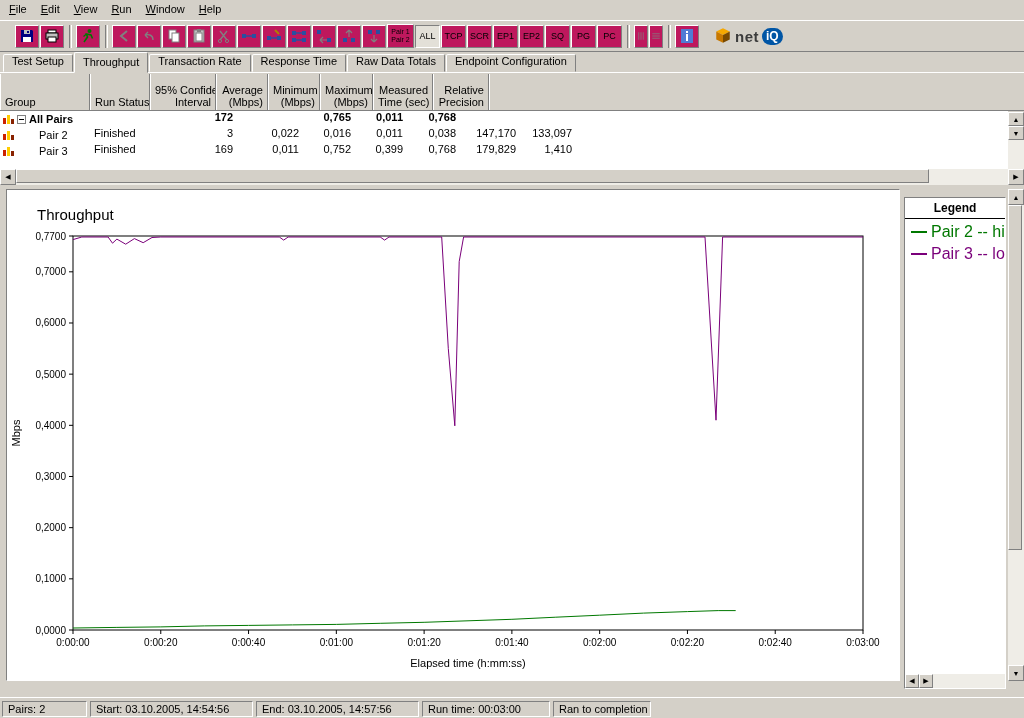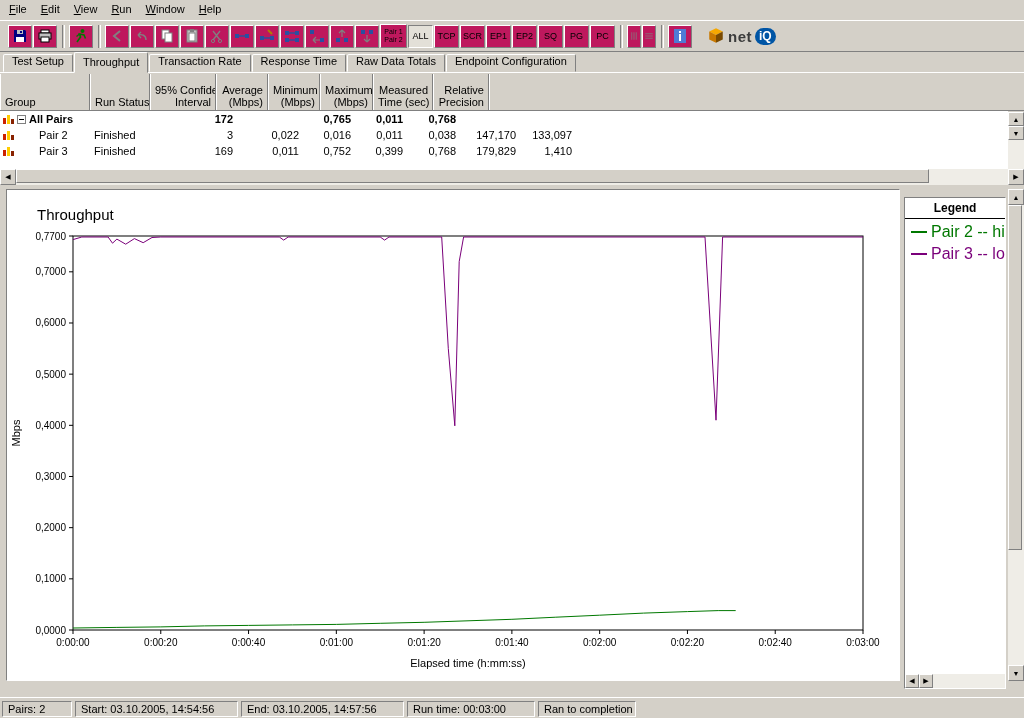--- a/index.html
+++ b/index.html
@@ -5,21 +5,21 @@
   * { margin:0; padding:0; box-sizing:border-box; }
   html,body { width:1024px; height:718px; overflow:hidden; }
   body { background:#d4d0c8; font-family:"Liberation Sans", sans-serif; font-size:11px; color:#000; }
 
   
   #menubar { height:20px; display:flex; align-items:center; padding-left:2px; border-bottom:1px solid #d4d0c8; }
   .menu-item { display:inline-block; padding:2px 7px 3px 7px; cursor:default; }
   .menu-item::first-letter { text-decoration:underline; }
 
   
-  #toolbar { height:32px; display:flex; align-items:center; padding:2px 8px; border-top:1px solid #ffffff; border-bottom:1px solid #808080; }
+  #toolbar { height:32px; display:flex; align-items:center; padding:2px 15px; border-top:1px solid #ffffff; border-bottom:1px solid #808080; }
   .tbtn { width:24px; height:23px; margin-right:1px; display:flex; align-items:center; justify-content:center;
           background:#be185d; border:1px solid; border-color:#ffffff #808080 #808080 #ffffff; }
   .tbtn.pressed { border-color:#808080 #ffffff #ffffff #808080; background:#e3e0d8; }
   .tbtn svg { width:16px; height:16px; }
   .tbtn.txt { font-size:9px; width:25px; }
   .tbtn.pairnames { width:27px; height:24px; flex-direction:column; font-size:7px; line-height:8px; }
   .tsep { width:3px; height:23px; border-left:1px solid #808080; border-right:1px solid #ffffff; margin:0 4px; }
   .narrowbtn { width:14px; }
   #netiq-logo { display:flex; align-items:center; margin-left:14px; gap:3px; }
   #netiq-logo .net { font-weight:bold; font-size:15px; color:#3c3c3c; letter-spacing:0.5px; }
@@ -38,21 +38,21 @@
   #tablearea { height:112px; position:relative; }
   .grid-header { display:flex; height:38px; background:#d4d0c8; border-top:1px solid #d4d0c8; border-bottom:1px solid #808080; }
   .hcell { display:flex; flex-direction:column; justify-content:flex-end; padding:1px 4px 2px 4px;
            border-left:1px solid #ffffff; border-right:1px solid #808080; overflow:hidden; white-space:nowrap; }
   .hcell.filler { flex:1; border-right:none; }
   .hcell .l1, .hcell .l2 { display:block; text-align:right; }
   .hcell.left .l1, .hcell.left .l2 { text-align:left; }
   .c0{width:90px}.c1{width:60px}.c2{width:88px}.c3{width:66px}.c4{width:52px}
   .c5{width:52px}.c6{width:53px}.c7{width:60px}.c8{width:56px}
   .grid-body { background:#ffffff; height:58px; width:1008px; overflow:hidden; }
-  .grid-row { display:flex; height:16px; align-items:center; }
+  .grid-row { display:flex; height:16px; }
   .grid-row.bold { font-weight:bold; }
   .cell { padding:0 5px 0 4px; white-space:nowrap; overflow:hidden; }
   .cell.num { text-align:right; }
   .group-cell { display:flex; align-items:center; padding-left:2px; }
   .row-icon { width:13px; height:12px; margin-right:2px; flex:none; }
   .indent { width:22px; flex:none; }
   .expander { width:9px; height:9px; border:1px solid #808080; background:#fff; position:relative; margin-right:3px; flex:none; }
   .expander::before { content:""; position:absolute; left:1px; top:3px; width:5px; height:1px; background:#000; }
 
   
@@ -78,21 +78,21 @@
   .legend-swatch { width:16px; height:2px; flex:none; }
   #legend-hscroll { position:absolute; left:0; bottom:0; width:100px; height:14px; display:flex; background:#efede7; }
   #legend-hscroll .sb-btn { width:14px; height:14px; }
   #chart-vscroll { position:absolute; left:1008px; top:4px; width:16px; height:492px; display:flex; flex-direction:column; }
   #chart-vscroll .sb-track { flex:1; width:16px; }
   #chart-vscroll .sb-thumb { top:0; left:0; width:14px; height:75%; }
 
   
   #statusbar { height:21px; display:flex; align-items:center; padding:2px 2px 0 2px; border-top:1px solid #ffffff; gap:3px; }
   .status-field { height:16px; line-height:14px; padding:0 5px; border:1px solid; border-color:#808080 #ffffff #ffffff #808080; overflow:hidden; white-space:nowrap; }
-  .sf0{width:70px}.sf1{width:163px}.sf2{width:163px}.sf3{width:128px}.sf4{width:98px}
+  .sf0{width:85px}.sf1{width:163px}.sf2{width:163px}.sf3{width:128px}.sf4{width:98px}
 </style>
 </head>
 <body>
 
 <div id="menubar">
   <span class="menu-item">File</span>
   <span class="menu-item">Edit</span>
   <span class="menu-item">View</span>
   <span class="menu-item">Run</span>
   <span class="menu-item">Window</span>

